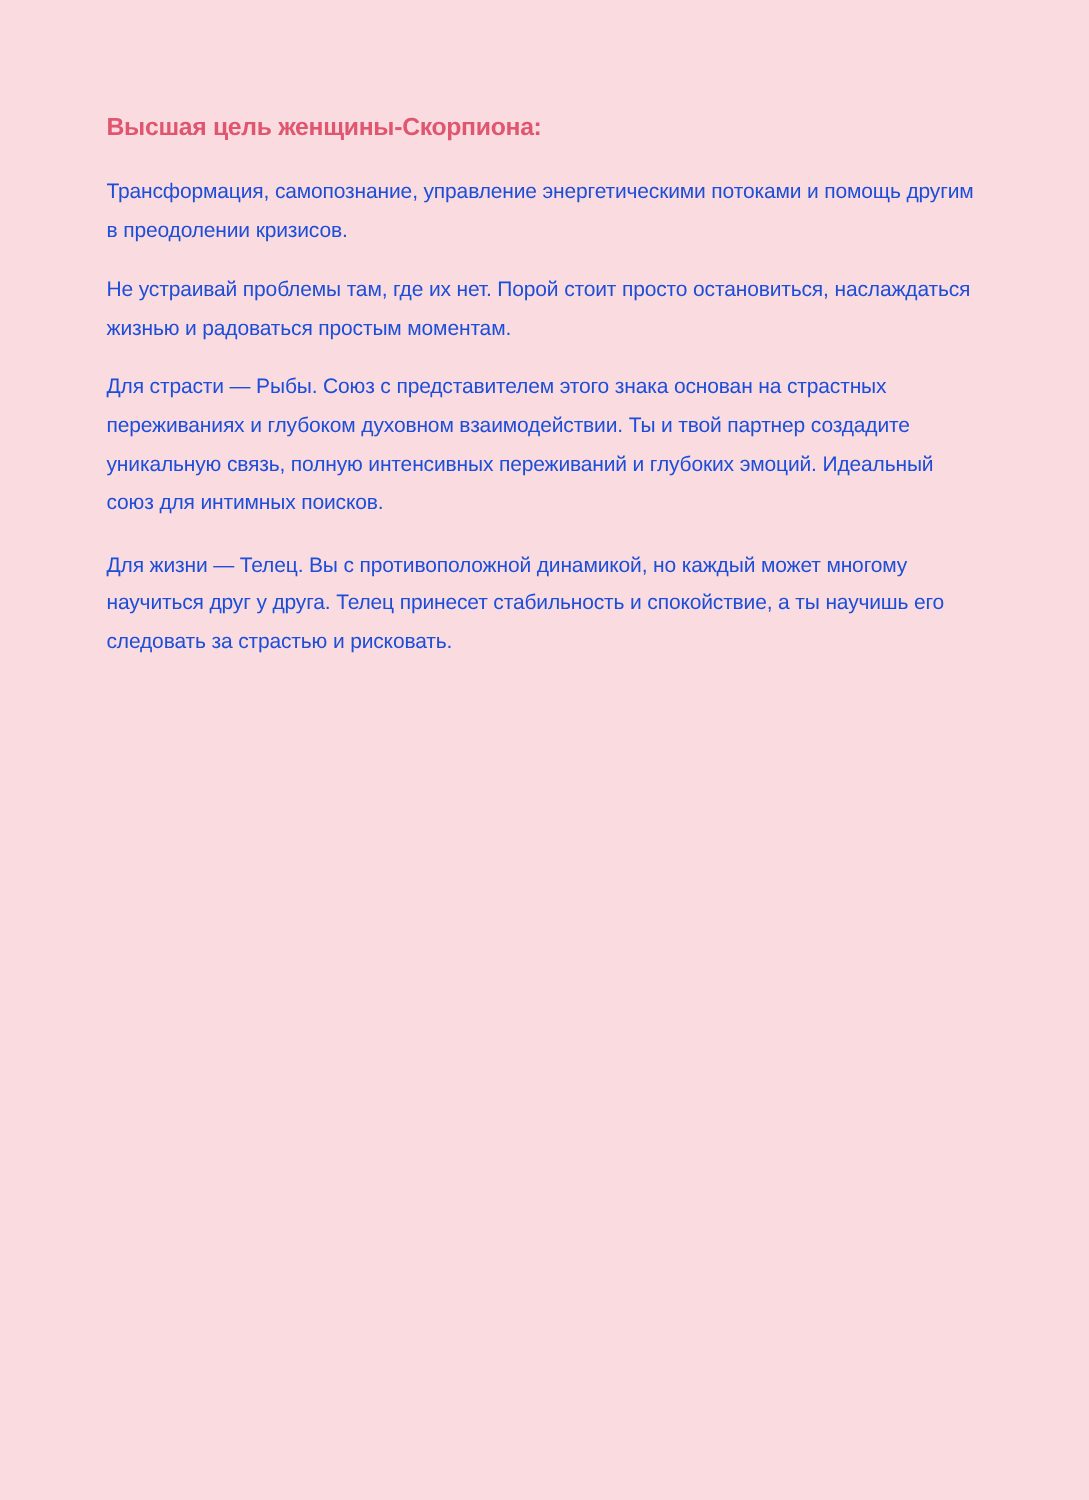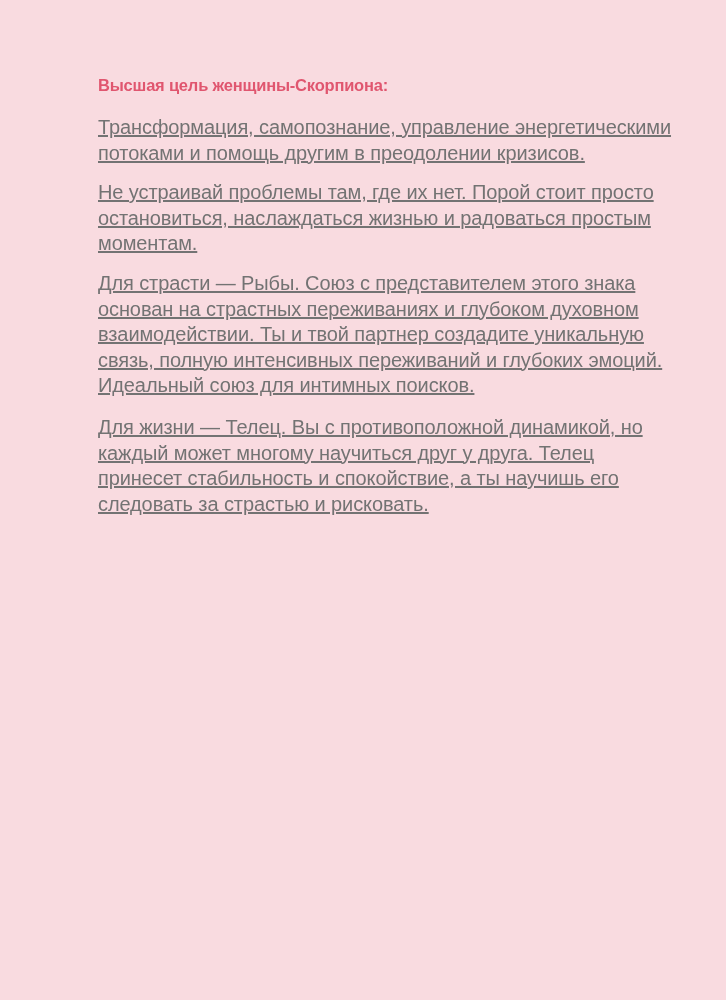--- a/index.html
+++ b/index.html
@@ -1,28 +1,28 @@
 <!DOCTYPE html>
 <html><head>
 <meta charset="utf-8">
 <style>
   html, body { margin:0; padding:0; }
   body {
     width:726px; height:1000px; background:#f9dbe0;
     font-family:"Liberation Sans", "DejaVu Sans", sans-serif;
     overflow:hidden;
   }
-  .page { position:relative; padding:74px 0 0 98px; width:580px; }
+  .page { position:relative; padding:74px 0 0 71px; width:580px; }
   .heading {
     color:#e0566f; font-weight:bold; font-size:16.5px;
     margin:0 0 19px 0; line-height:22px; letter-spacing:-0.2px;
   }
   .para {
-    color:#737373; font-size:20px; line-height:25.6px;
-    margin:0 0 16px 0; letter-spacing:-0.1px;text-decoration:underline;
+    color:#1d4ed8; font-size:14px; line-height:25.6px;
+    margin:0 0 16px 0; letter-spacing:-0.1px;
   }
   .para.tight { margin-bottom:14px; }
 </style>
 </head>
 <body>
 
 <div class="page">
   <section>
     <h2 class="heading">Высшая цель женщины-Скорпиона:</h2>
     <p class="para tight">Трансформация, самопознание, управление энергетическими пото­ками и помощь другим в преодолении кризисов.</p>

